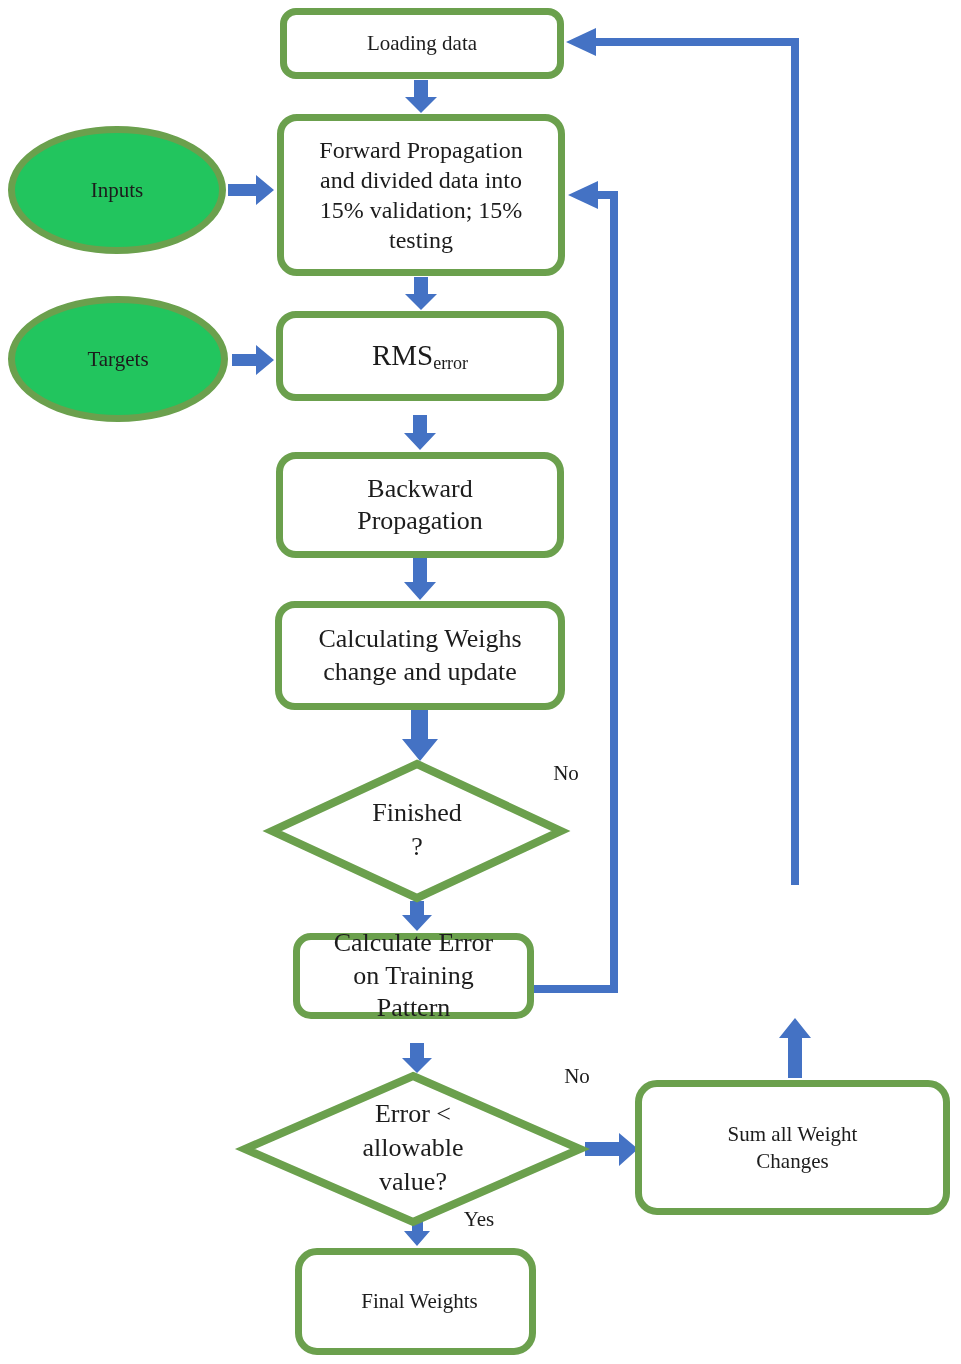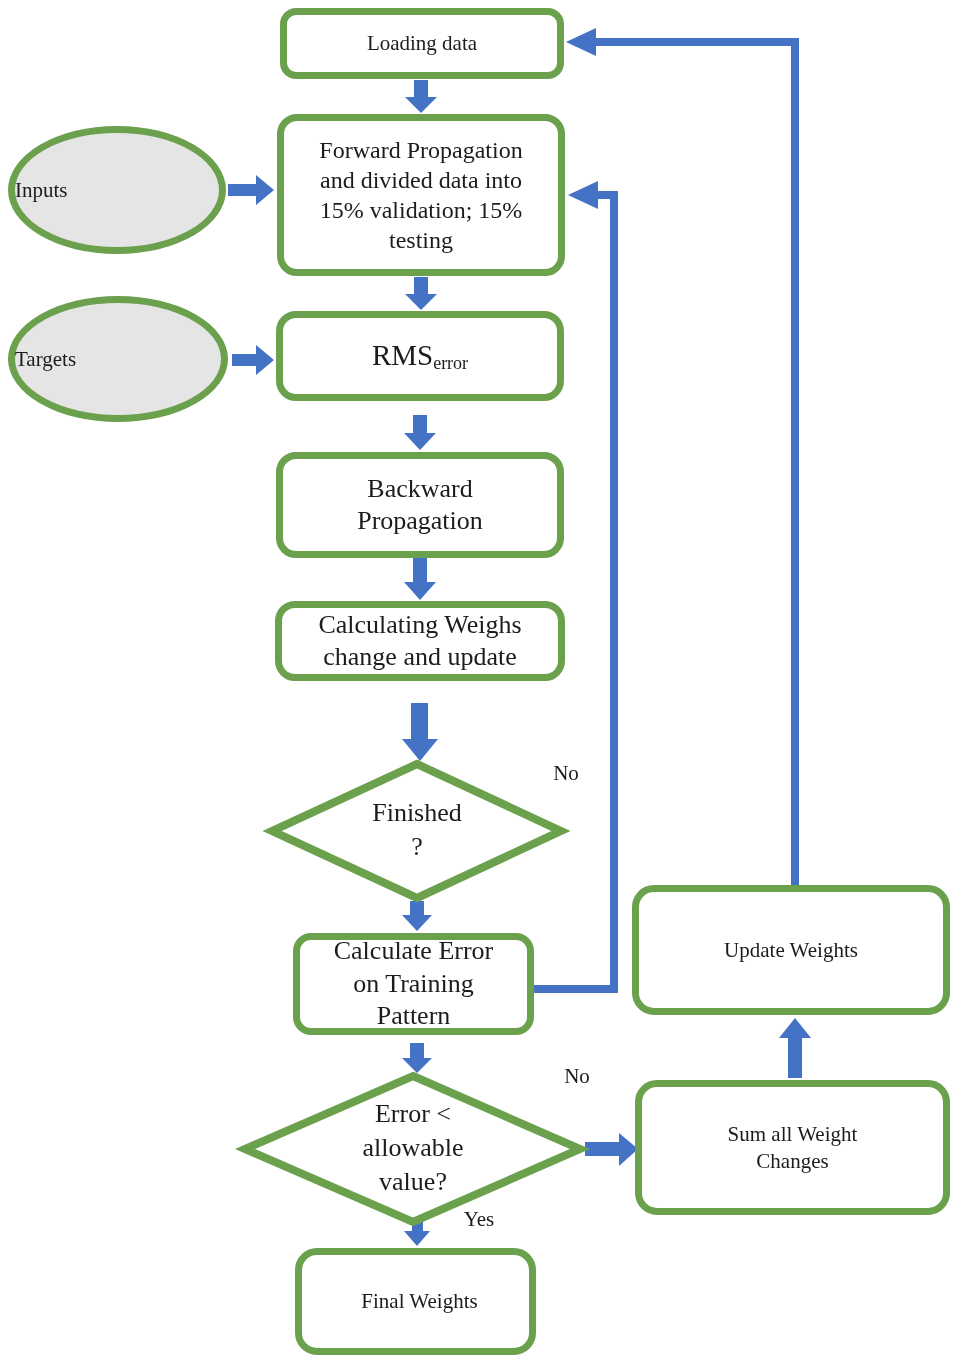--- a/index.html
+++ b/index.html
@@ -27,24 +27,24 @@
     border:7px solid var(--node-border);
     border-radius:20px;
     display:flex;flex-direction:column;
     align-items:center;justify-content:center;
     text-align:center;
     box-sizing:border-box;
     line-height:1.25;
   }
   .ellipse{
     position:absolute;z-index:2;
-    background:#e5e5e5;
+    background:#22c55e;
     border:7px solid var(--node-border);
     border-radius:50%;
-    display:flex;align-items:center;justify-content:flex-start;
+    display:flex;align-items:center;justify-content:center;
     text-align:center;
     box-sizing:border-box;
   }
   .overlay-label{
     position:absolute;z-index:3;
     text-align:center;line-height:1.3;
   }
   .fs27{font-size:21px;}
   .fs26{font-size:26px;}
   .fs24{font-size:24px;}
@@ -102,49 +102,46 @@
 
   <div class="box" style="left:276px;top:311px;width:288px;height:90px;">
     <div><span class="rms-main">RMS</span><span class="rms-sub">error</span></div>
   </div>
 
   <div class="box fs26" style="left:276px;top:452px;width:288px;height:106px;">
     <div>Backward</div>
     <div>Propagation</div>
   </div>
 
-  <div class="box fs26" style="left:275px;top:601px;width:290px;height:80px;">
+  <div class="box fs26" style="left:275px;top:601px;width:290px;height:109px;">
     <div>Calculating Weighs</div>
     <div>change and update</div>
   </div>
 
   <div class="overlay-label fs26" style="left:317px;top:796px;width:200px;">
     <div>Finished</div>
     <div>?</div>
   </div>
 
-  <div class="box fs26" style="left:293px;top:933px;width:241px;height:102px;border-radius:18px;">
+  <div class="box fs26" style="left:293px;top:933px;width:241px;height:86px;border-radius:18px;">
     <div>Calculate Error</div>
     <div>on Training</div>
     <div>Pattern</div>
   </div>
 
   <div class="overlay-label fs26" style="left:313px;top:1097px;width:200px;">
     <div>Error &lt;</div>
     <div>allowable</div>
     <div>value?</div>
   </div>
 
   <div class="box fs27" style="left:295px;top:1248px;width:241px;height:107px;border-radius:22px;padding-left:8px;">
     <div>Final Weights</div>
   </div>
 
-  <div class="box fs27" style="left:632px;top:885px;width:318px;height:130px;border-radius:22px;">
-    <div>Update Weights</div>
-  </div>
 
   <div class="box fs27" style="left:635px;top:1080px;width:315px;height:135px;border-radius:22px;">
     <div>Sum all Weight</div>
     <div>Changes</div>
   </div>
 
   <div class="overlay-label fs27" style="left:540px;top:760px;width:52px;">No</div>
   <div class="overlay-label fs27" style="left:551px;top:1063px;width:52px;">No</div>
   <div class="overlay-label fs27" style="left:450px;top:1206px;width:58px;">Yes</div>
 

